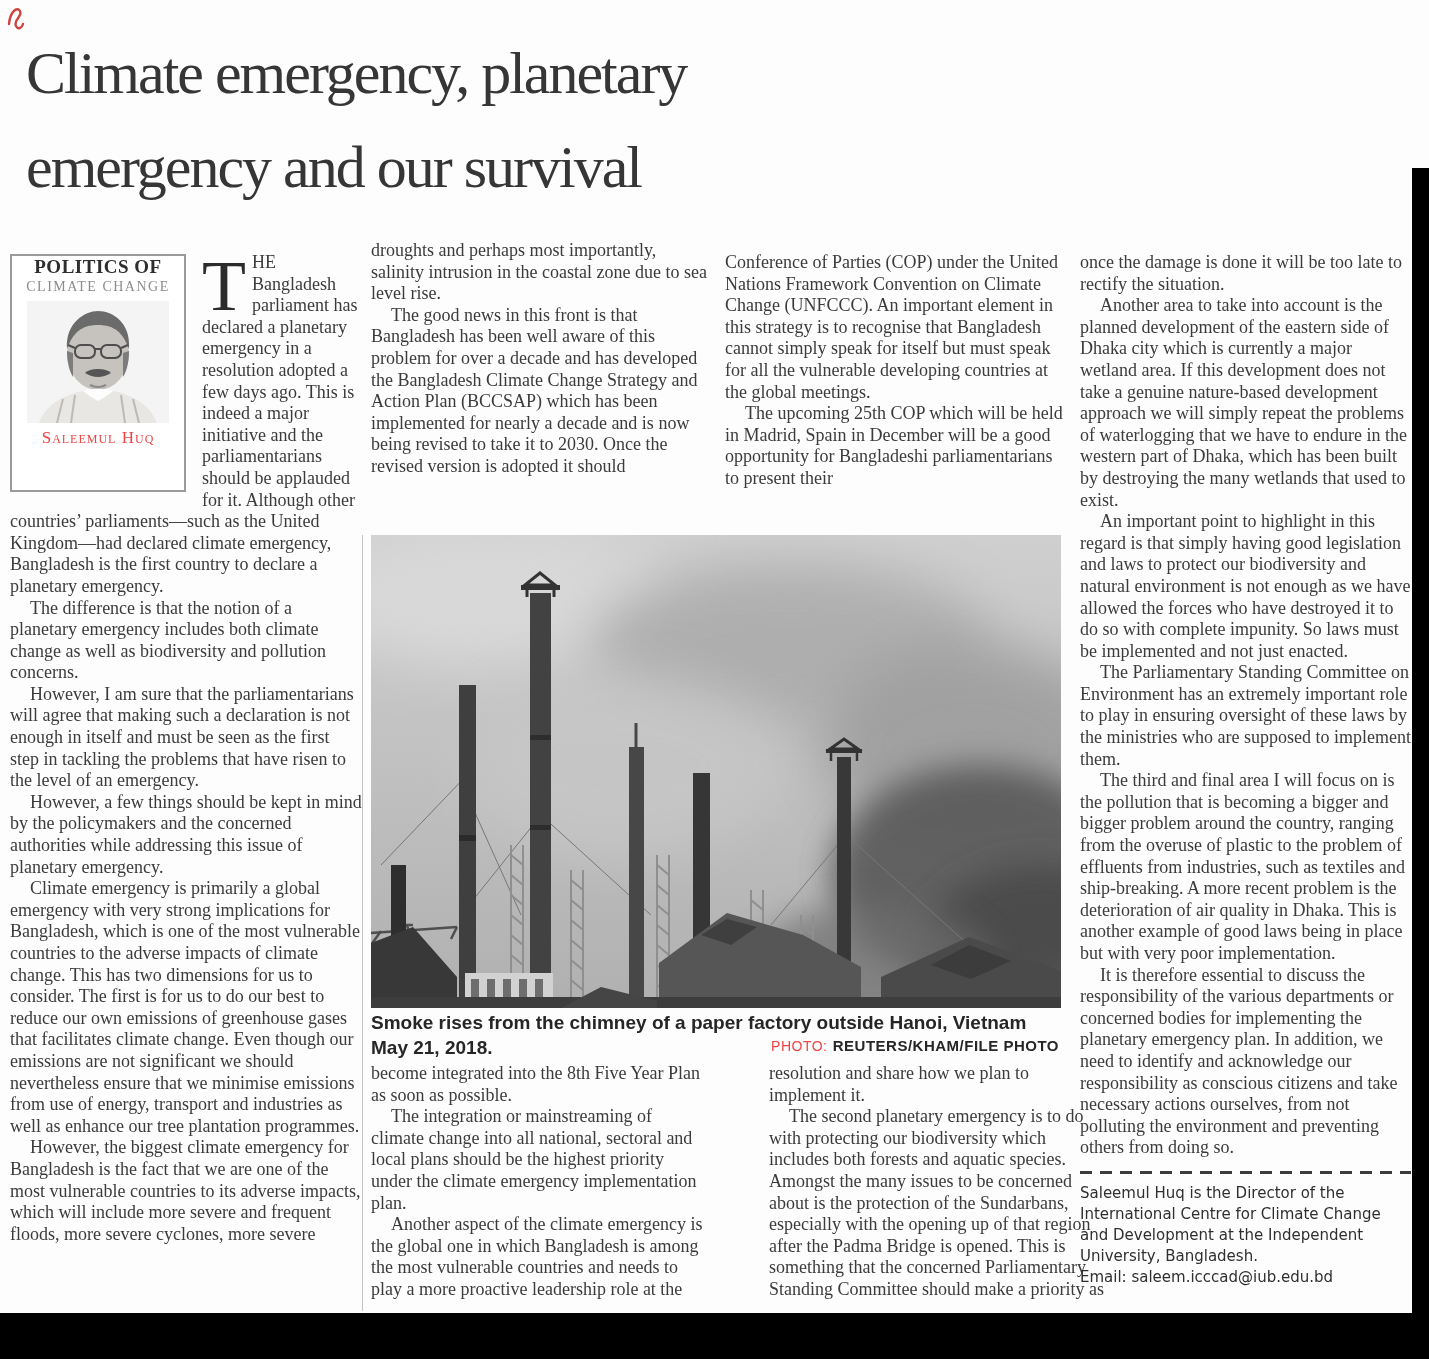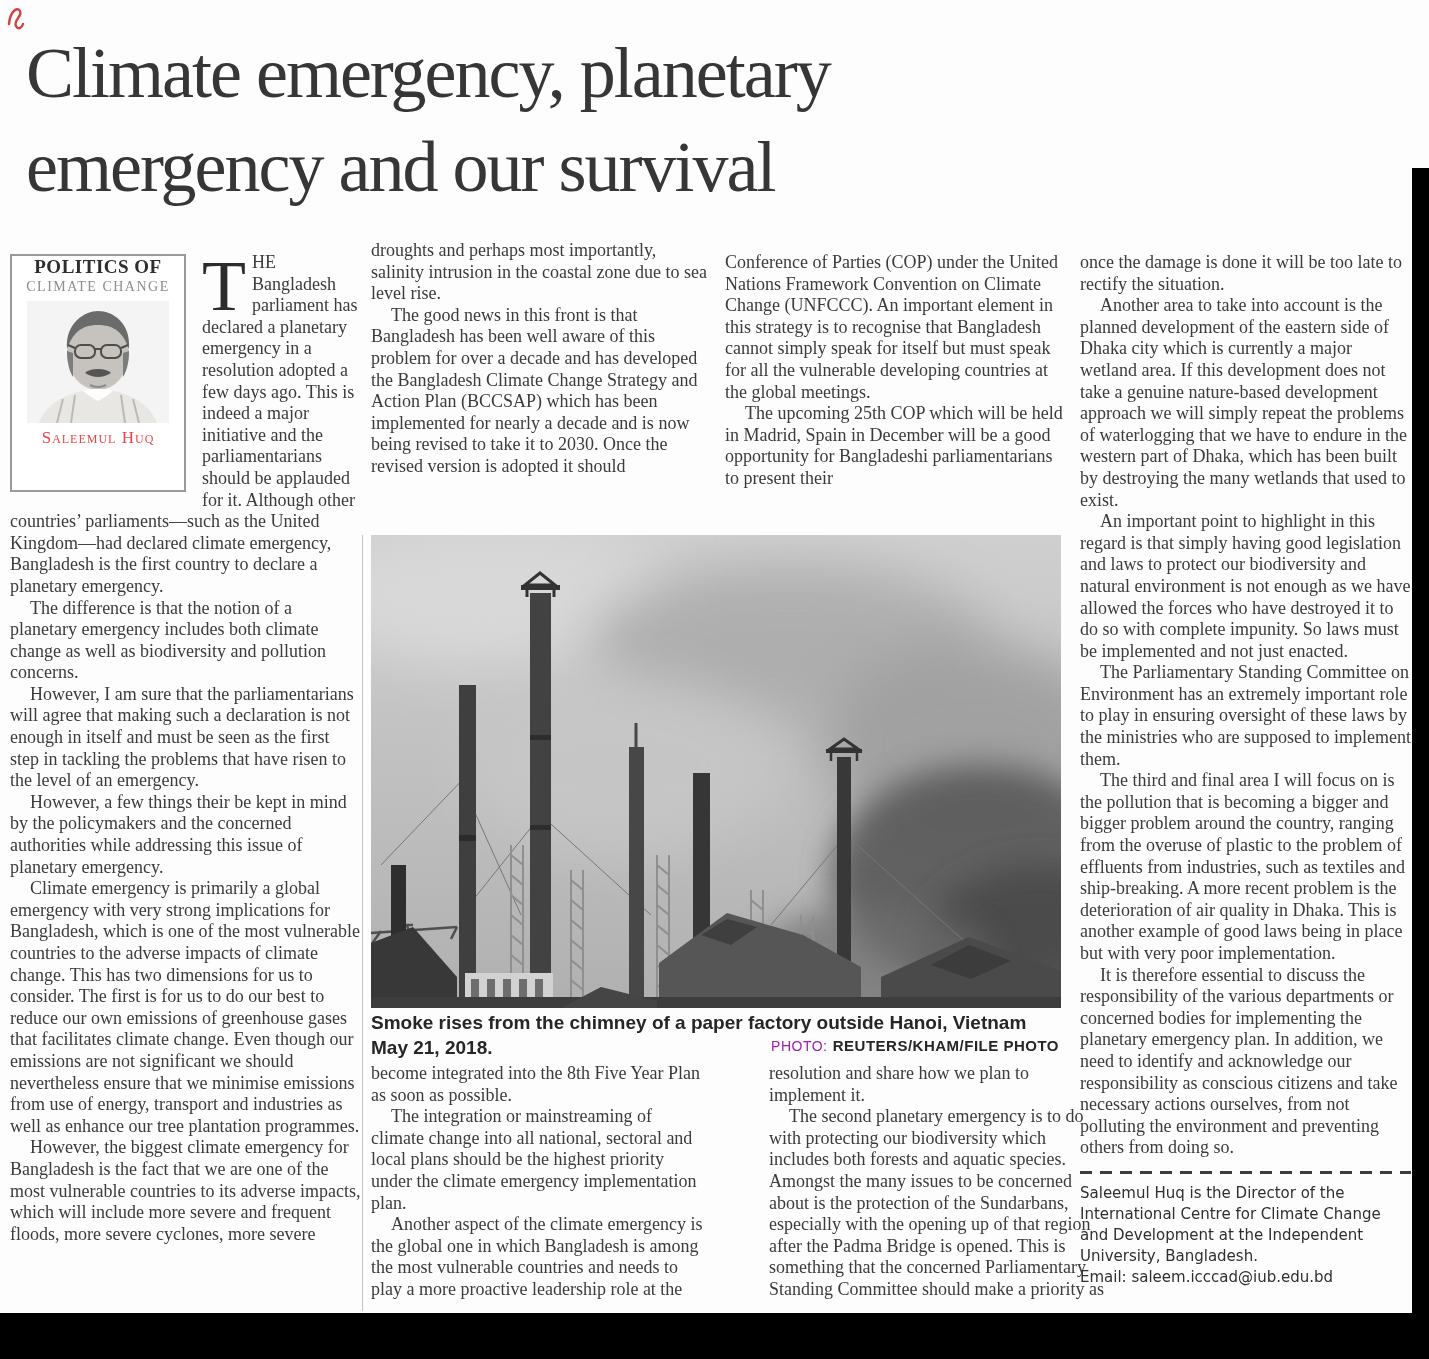--- a/index.html
+++ b/index.html
@@ -3,21 +3,21 @@
 <meta charset="utf-8">
 <style>
   html,body{margin:0;padding:0;}
   body{
     width:1429px;height:1359px;position:relative;overflow:hidden;
     background:#fdfdfd;font-family:"Liberation Serif", serif;color:#3b3b3b;
   }
   
   .headline{
     position:absolute;left:26px;top:26px;width:1180px;
-    font-size:72px;line-height:94px;letter-spacing:-2px;color:#363636;
+    font-size:60px;line-height:94px;letter-spacing:-2px;color:#363636;
     font-weight:400;
   }
   
   .red-mark{position:absolute;left:4px;top:2px;}
   
   .col{position:absolute;font-size:18px;line-height:21.6px;overflow:hidden;text-align:left;}
   .col p{margin:0;}
   .para{text-indent:20px;}
   .no-indent-first .para:first-child{text-indent:0;}
   #col1{left:10px;top:252px;width:352px;height:1060px;}
@@ -42,21 +42,21 @@
   }
   
   .photo-wrap{position:absolute;left:371px;top:535px;width:690px;height:473px;overflow:hidden;background:#bdbdbd;}
   
   .caption{
     position:absolute;left:371px;top:1010px;width:690px;height:50px;
     font-family:"Liberation Sans", sans-serif;font-weight:700;
     font-size:19px;line-height:25px;color:#262626;
   }
   .credit{position:absolute;right:2px;bottom:1px;font-weight:400;}
-  .credit-label{font-size:14px;color:#a21caf;font-family:"Liberation Sans",sans-serif;letter-spacing:.5px;}
+  .credit-label{font-size:14px;color:#ef4444;font-family:"Liberation Sans",sans-serif;letter-spacing:.5px;}
   .credit-name{font-size:15px;color:#262626;font-weight:700;letter-spacing:.5px;}
   
   .rule-v{position:absolute;left:362px;top:535px;width:1px;height:776px;background:#c4c4c4;}
   
   .dash-sep{height:3px;margin:12px 0 9px 0;
     background:repeating-linear-gradient(90deg,#3c3c3c 0 12px,transparent 12px 20px);}
   .bio{font-family:"DejaVu Sans", sans-serif;font-size:15px;line-height:21px;color:#2f2f2f;}
   
   .bar-bottom{position:absolute;left:0;top:1313px;width:1429px;height:46px;background:#000;}
   .bar-right{position:absolute;left:1412px;top:168px;width:17px;height:1191px;background:#000;}
@@ -98,21 +98,21 @@
         <line x1="98" y1="122" x2="94" y2="94"></line>
           <line x1="112" y1="122" x2="106" y2="98"></line>
       </g>
     </svg>
     <div class="author-name">Saleemul Huq</div>
   </div>
   <p><span class="dropcap">T</span><span>HE Bangladesh parliament has declared a planetary emergency in a resolution adopted a few days ago. This is indeed a major initiative and the parliamentarians should be applauded for it. Although other countries’ parliaments—such as the United Kingdom—had declared climate emergency, Bangladesh is the first country to declare a planetary emergency.</span></p>
   <div>
       <p class="para">The difference is that the notion of a planetary emergency includes both climate change as well as biodiversity and pollution concerns.</p>
       <p class="para">However, I am sure that the parliamentarians will agree that making such a declaration is not enough in itself and must be seen as the first step in tackling the problems that have risen to the level of an emergency.</p>
-      <p class="para">However, a few things their be kept in mind by the policymakers and the concerned authorities while addressing this issue of planetary emergency.</p>
+      <p class="para">However, a few things should be kept in mind by the policymakers and the concerned authorities while addressing this issue of planetary emergency.</p>
       <p class="para">Climate emergency is primarily a global emergency with very strong implications for Bangladesh, which is one of the most vulnerable countries to the adverse impacts of climate change. This has two dimensions for us to consider. The first is for us to do our best to reduce our own emissions of greenhouse gases that facilitates climate change. Even though our emissions are not significant we should nevertheless ensure that we minimise emissions from use of energy, transport and industries as well as enhance our tree plantation programmes.</p>
       <p class="para">However, the biggest climate emergency for Bangladesh is the fact that we are one of the most vulnerable countries to its adverse impacts, which will include more severe and frequent floods, more severe cyclones, more severe</p>
     </div>
 </div>
 
 <div class="col no-indent-first" id="col2-top">
     <p class="para">droughts and perhaps most importantly, salinity intrusion in the coastal zone due to sea level rise.</p>
     <p class="para">The good news in this front is that Bangladesh has been well aware of this problem for over a decade and has developed the Bangladesh Climate Change Strategy and Action Plan (BCCSAP) which has been implemented for nearly a decade and is now being revised to take it to 2030. Once the revised version is adopted it should</p>
   </div>
 

